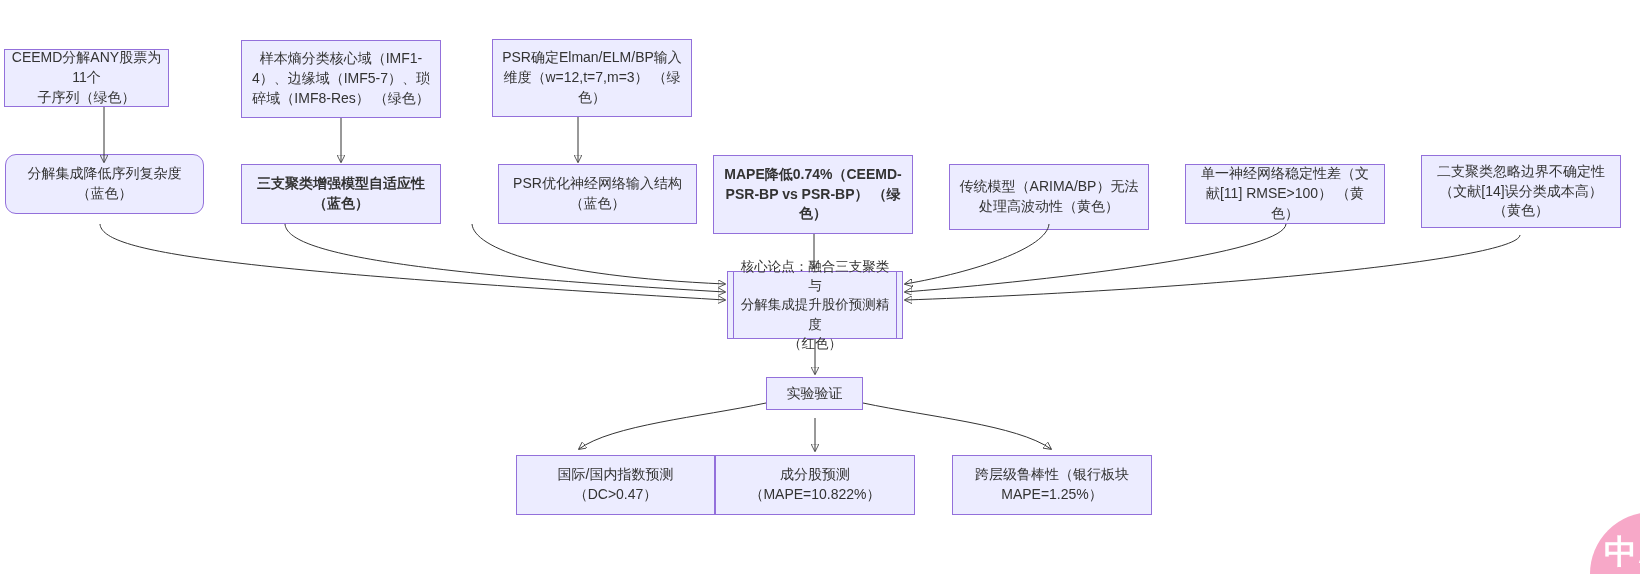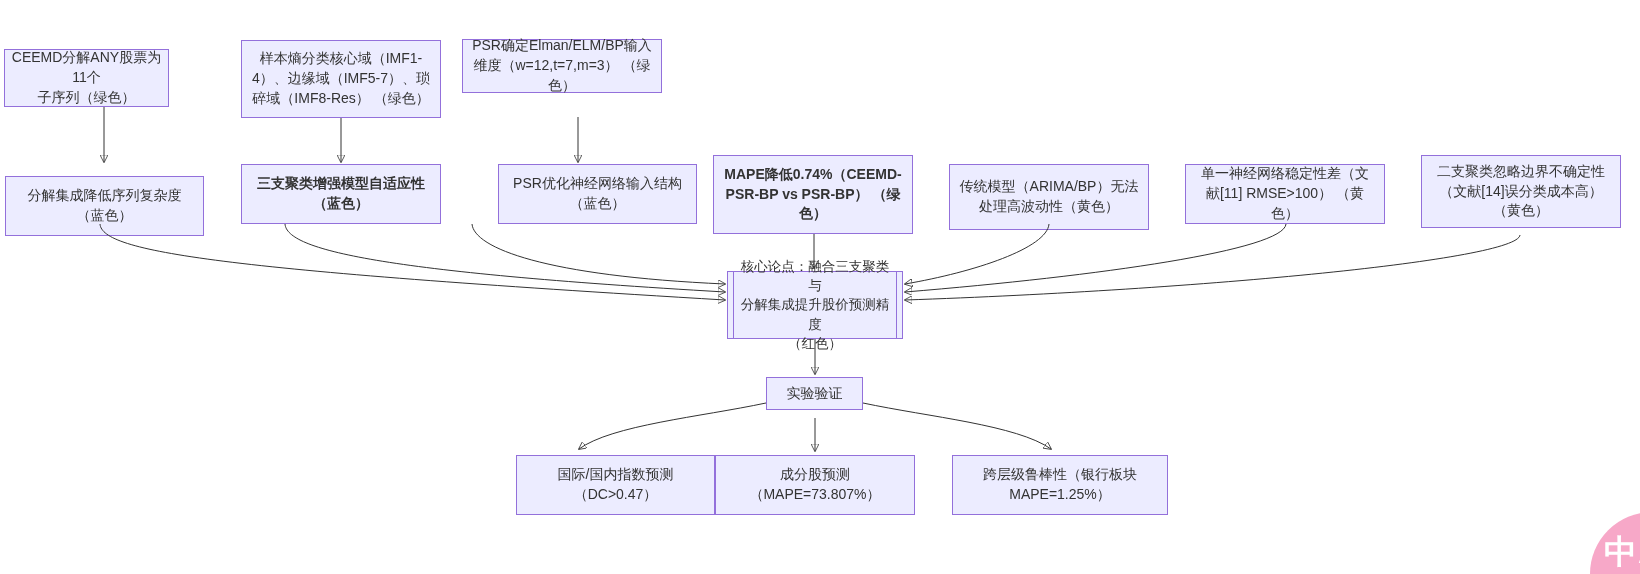--- a/index.html
+++ b/index.html
@@ -21,33 +21,33 @@
     content:"";position:absolute;top:0;bottom:0;width:0;
     border-left:1px solid #9370DB;
   }
   .node.subroutine::before{left:5px;}
   .node.subroutine::after{right:5px;}
   .node.subroutine{padding:2px 10px;font-size:13.5px;}
 
   
   #n-ceemd      {left:4px;   top:49px;  width:165px; height:58px;}
   #n-entropy    {left:241px; top:40px;  width:200px; height:78px;}
-  #n-psrdim     {left:462px; top:39px;  width:200px; height:54px;}
-  #n-complex    {left:5px;   top:176px; width:199px; height:60px;}
+  #n-psrdim     {left:492px; top:39px;  width:200px; height:78px;}
+  #n-complex    {left:5px;   top:154px; width:199px; height:60px;border-radius:11px;}
   #n-adapt      {left:241px; top:164px; width:200px; height:60px;font-weight:bold;}
   #n-inputstruct{left:478px; top:164px; width:199px; height:60px;margin-left:20px;}
   #n-mape       {left:713px; top:155px; width:200px; height:79px;font-weight:bold;}
   #n-tradition  {left:949px; top:164px; width:200px; height:66px;}
   #n-singlenn   {left:1185px;top:164px; width:200px; height:60px;}
   #n-twoway     {left:1421px;top:155px; width:200px; height:73px;}
   #n-core       {left:727px; top:271px; width:176px; height:68px;}
   #n-experiment {left:766px; top:377px; width:97px;  height:33px;}
   #n-indexpred  {left:478px; top:455px; width:199px; height:60px;margin-left:38px;}
   #n-stockpred  {left:715px; top:455px; width:200px; height:60px;}
-  #n-robust     {left:952px; top:455px; width:216px; height:60px;}
+  #n-robust     {left:952px; top:455px; width:200px; height:60px;}
 
   #edges{
     position:absolute;left:0;top:0;width:1640px;height:574px;
     pointer-events:none;z-index:5;
   }
   #edges path{stroke:#333333;stroke-width:1;fill:none;}
 
   .badge{
     position:absolute;left:1590px;top:512px;width:124px;height:124px;
     border-radius:50%;background:#F7A8C8;z-index:6;cursor:pointer;
@@ -89,21 +89,21 @@
 <div class="node" id="n-twoway">二支聚类忽略边界不确定性
 （文献[14]误分类成本高）
 （黄色）</div>
 <div class="node subroutine" id="n-core">核心论点：融合三支聚类与
 分解集成提升股价预测精度
 （红色）</div>
 <div class="node" id="n-experiment">实验验证</div>
 <div class="node" id="n-indexpred">国际/国内指数预测
 （DC&gt;0.47）</div>
 <div class="node" id="n-stockpred">成分股预测
-（MAPE=73.807%）</div>
+（MAPE=10.822%）</div>
 <div class="node" id="n-robust">跨层级鲁棒性（银行板块
 MAPE=1.25%）</div>
 
 <svg id="edges" viewBox="0 0 1640 574" xmlns="http://www.w3.org/2000/svg">
   <defs>
     <marker id="arrow" viewBox="0 0 10 10" refX="9" refY="5" markerWidth="8" markerHeight="8" orient="auto-start-reverse">
       <path d="M0,0 L10,5 L0,10 z" fill="#333333" stroke="none"></path>
     </marker>
   </defs>
   <path d="M104,107 L104,162" marker-end="url(#arrow)"></path>

